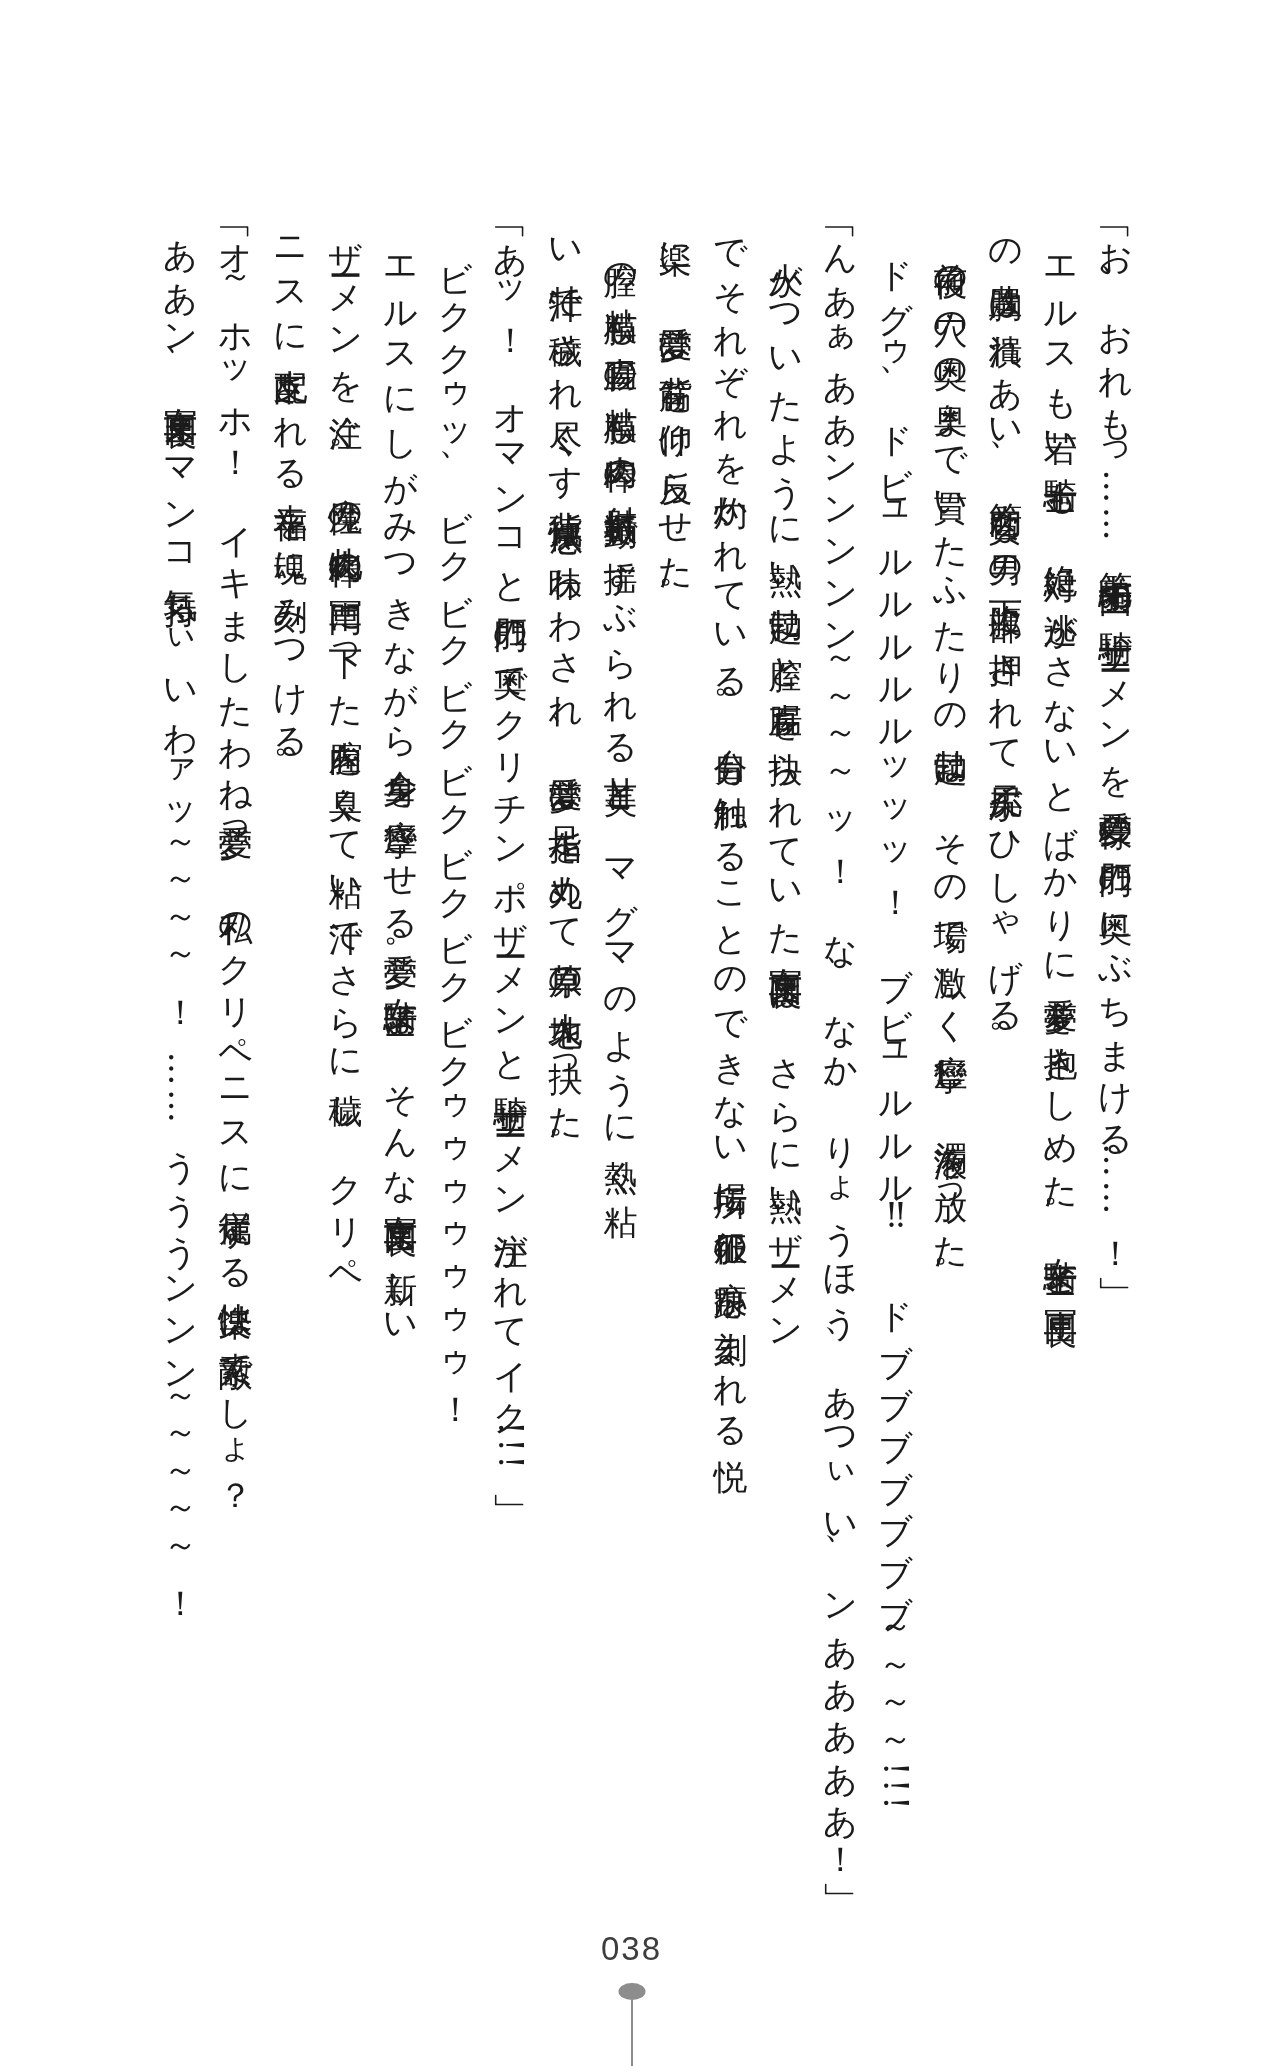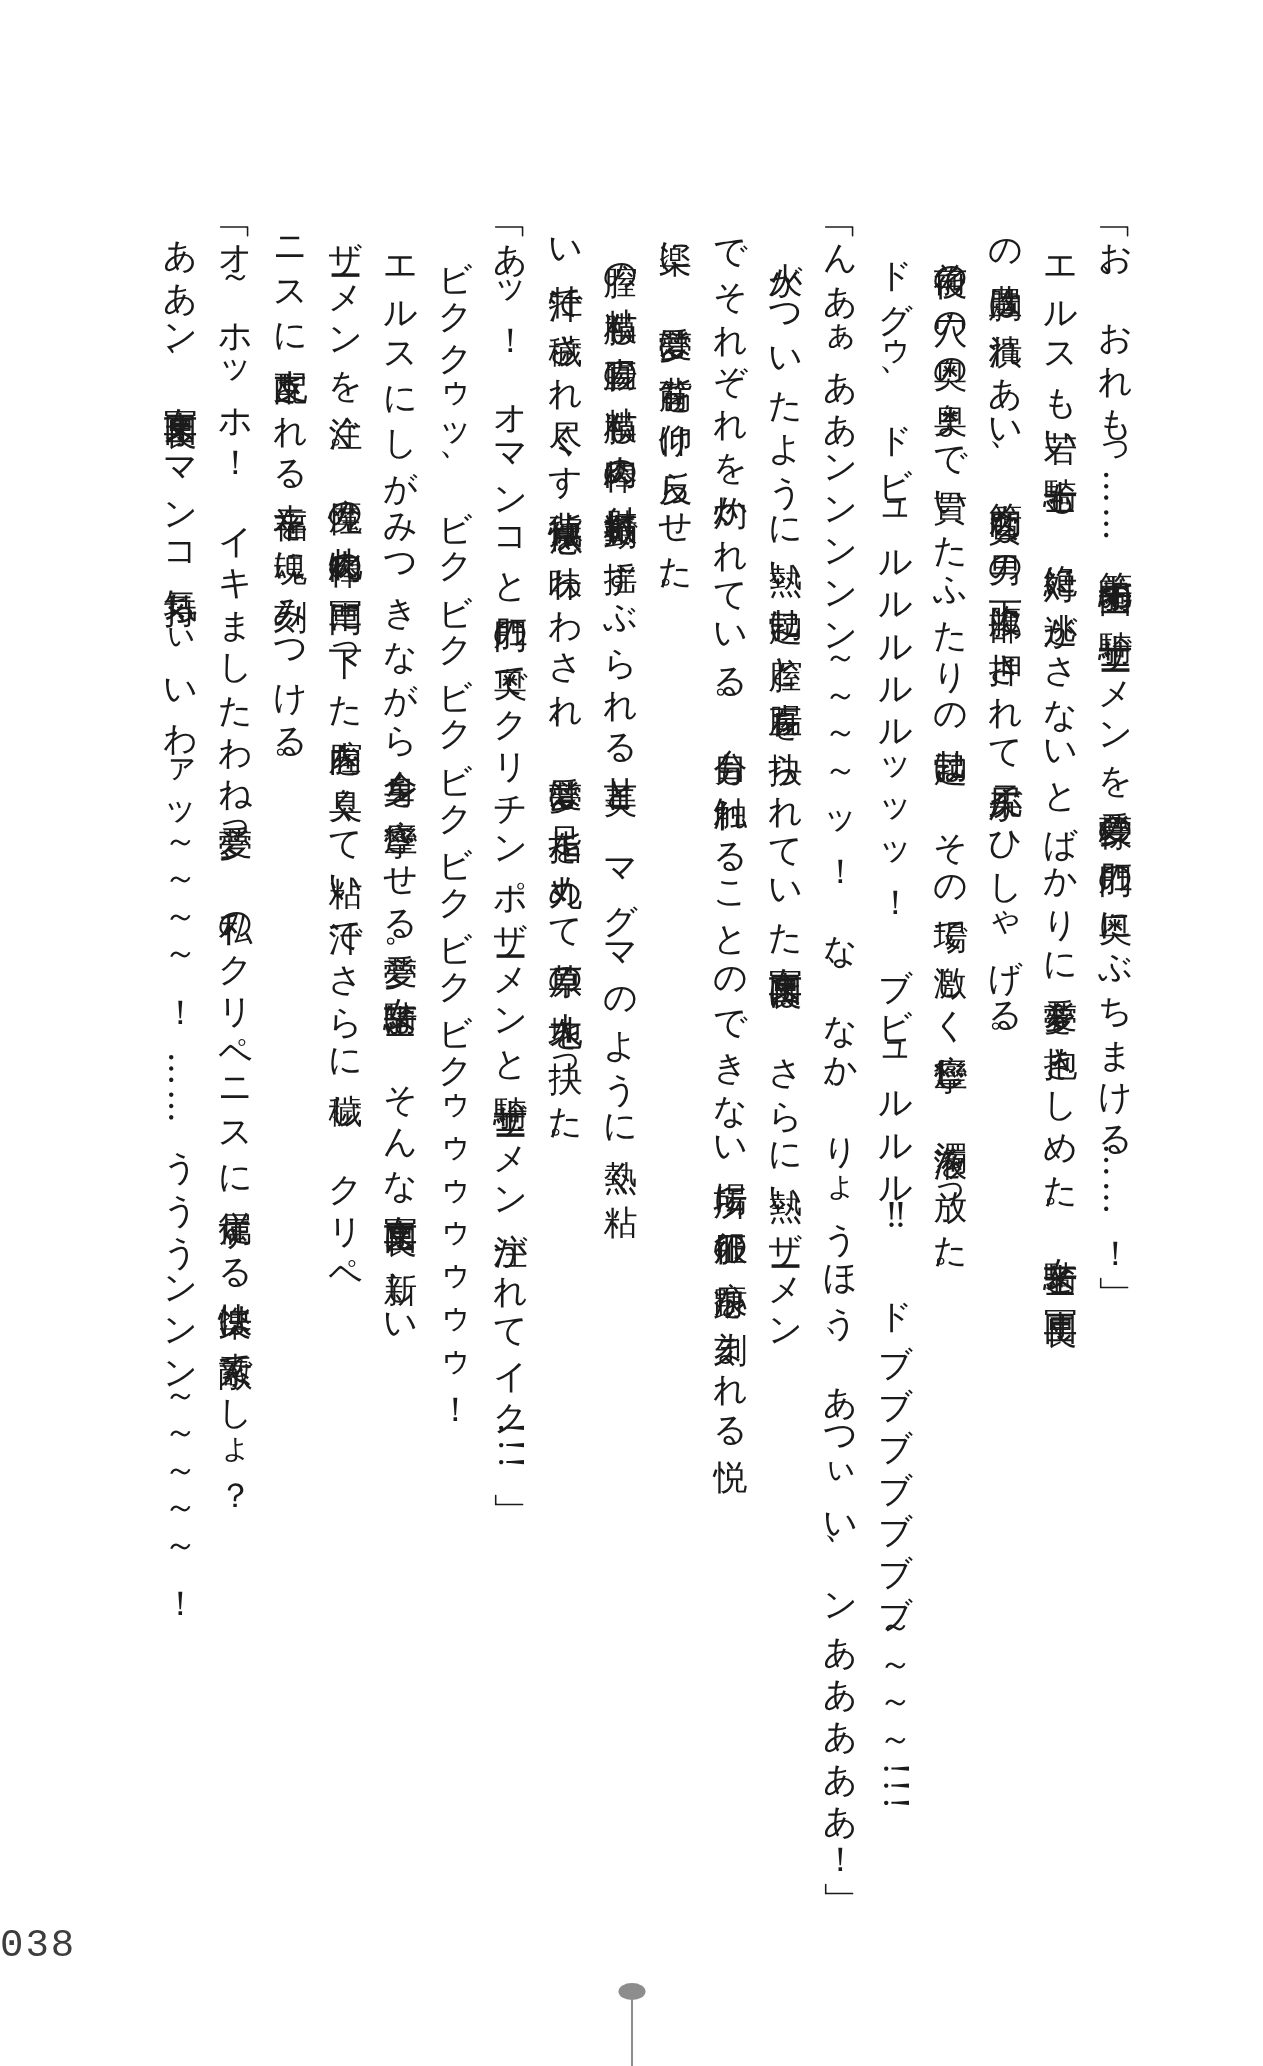--- a/index.html
+++ b/index.html
@@ -41,24 +41,25 @@
     left: 0;
     bottom: 0;
     width: 100%;
     height: 140px;
   }
   .page-number {
     position: absolute;
     bottom: 98px;
     left: 0;
     width: 100%;
-    font-size: 39px;
+    text-align: center;
+    font-size: 33px;
     color: #3d3d3d;
     letter-spacing: 2px;
-    font-family: Liberation Mono, monospace;
+    font-family: Liberation Sans, sans-serif;
   }
   .footer-dot {
     position: absolute;
     bottom: 66px;
     left: 50%;
     transform: translateX(-50%);
     width: 27px;
     height: 17px;
     border-radius: 50%;
     background: #8d8d8d;

